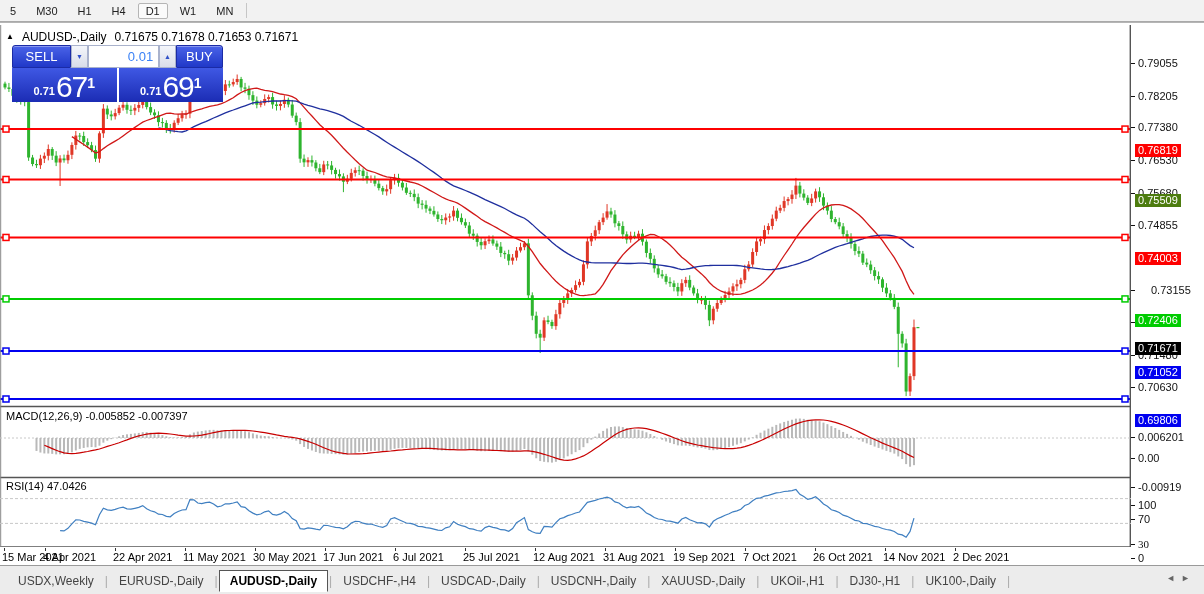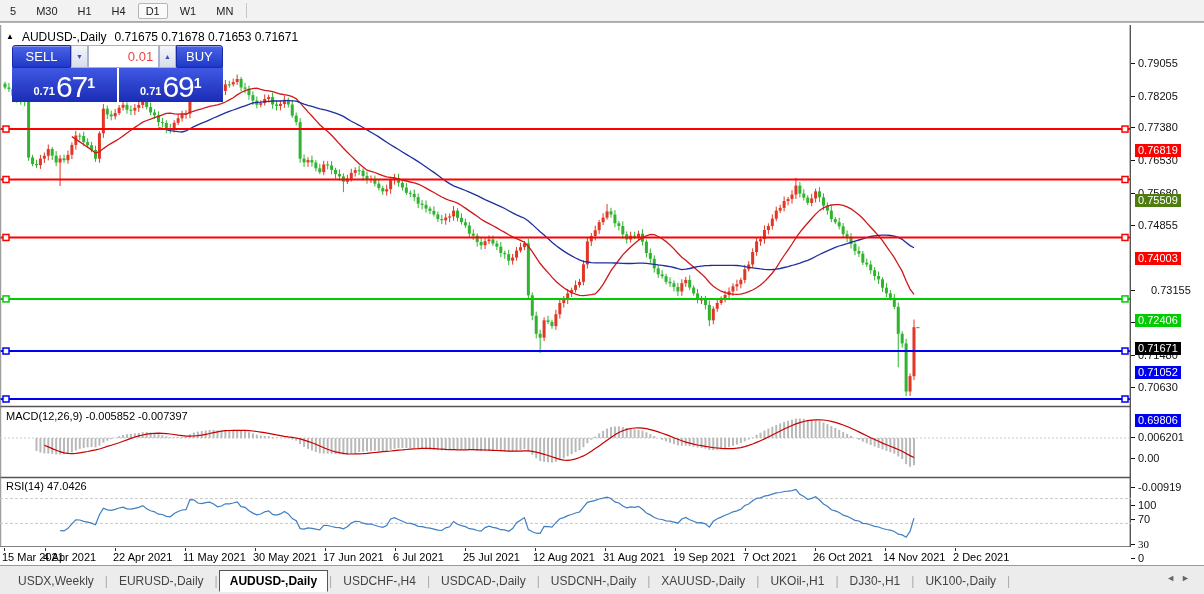--- a/index.html
+++ b/index.html
@@ -22,21 +22,21 @@
   #tradepanel{position:absolute;left:12px;top:22px;width:211px;height:57px;}
   #tp-top{position:absolute;left:0;top:0;width:211px;height:23px;display:flex;}
   .tp-btn{height:23px;background:linear-gradient(#4a63e8,#2038c8);border:1px solid #1b2ba6;
           box-shadow:inset 0 1px 0 rgba(255,255,255,.35);color:#fff;font-size:13px;
           display:flex;align-items:center;justify-content:center;box-sizing:border-box;cursor:pointer;}
   #sell-btn{width:64px;border-radius:3px 0 0 0;}
   #buy-btn{width:51px;border-radius:0 3px 0 0;}
   .spin{width:18px;height:23px;background:linear-gradient(#f4f6fb,#d9dde9);border:1px solid #a9b2cc;
         box-sizing:border-box;color:#3050c8;font-size:7px;display:flex;align-items:center;justify-content:center;cursor:pointer;}
   #vol-box{width:77px;height:23px;background:#fff;border:1px solid #a9b2cc;box-sizing:border-box;
-           font-size:13px;color:#ef4444;display:flex;align-items:center;justify-content:flex-end;padding-right:5px;}
+           font-size:13px;color:#3b82f6;display:flex;align-items:center;justify-content:flex-end;padding-right:5px;}
   #tp-bottom{position:absolute;left:0;top:23px;width:211px;height:34px;display:flex;gap:2px;}
   .px-box{flex:1;background:linear-gradient(#3f58e4,#1b2cb4);color:#fff;position:relative;
           display:flex;align-items:flex-end;justify-content:center;padding-bottom:2px;cursor:pointer;}
   .px-small{font-size:11px;font-weight:bold;margin:0 1px 3px 0;}
   .px-big{font-size:30px;line-height:26px;letter-spacing:-1px;}
   .px-sup{font-size:14px;font-weight:bold;line-height:10px;position:relative;top:-12px;}
   
   .ind-label{position:absolute;font-size:11px;color:#000;}
   
   #axis{position:absolute;left:1131px;top:2px;width:73px;height:545px;}

